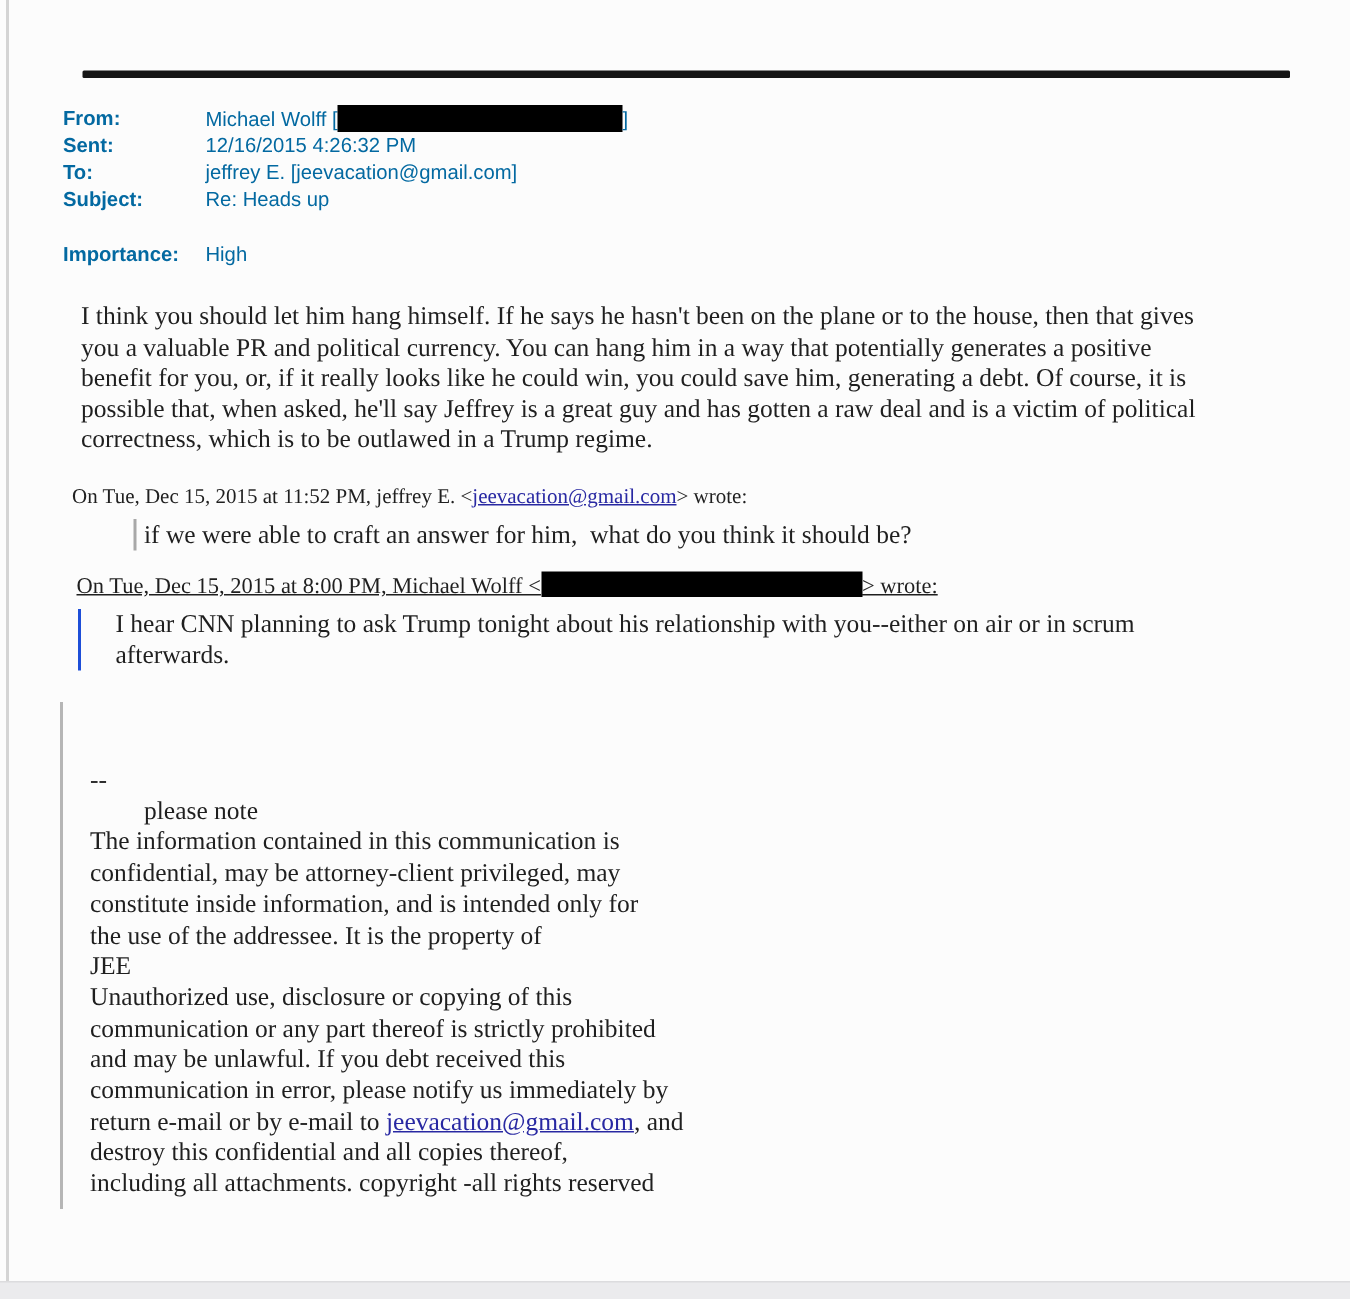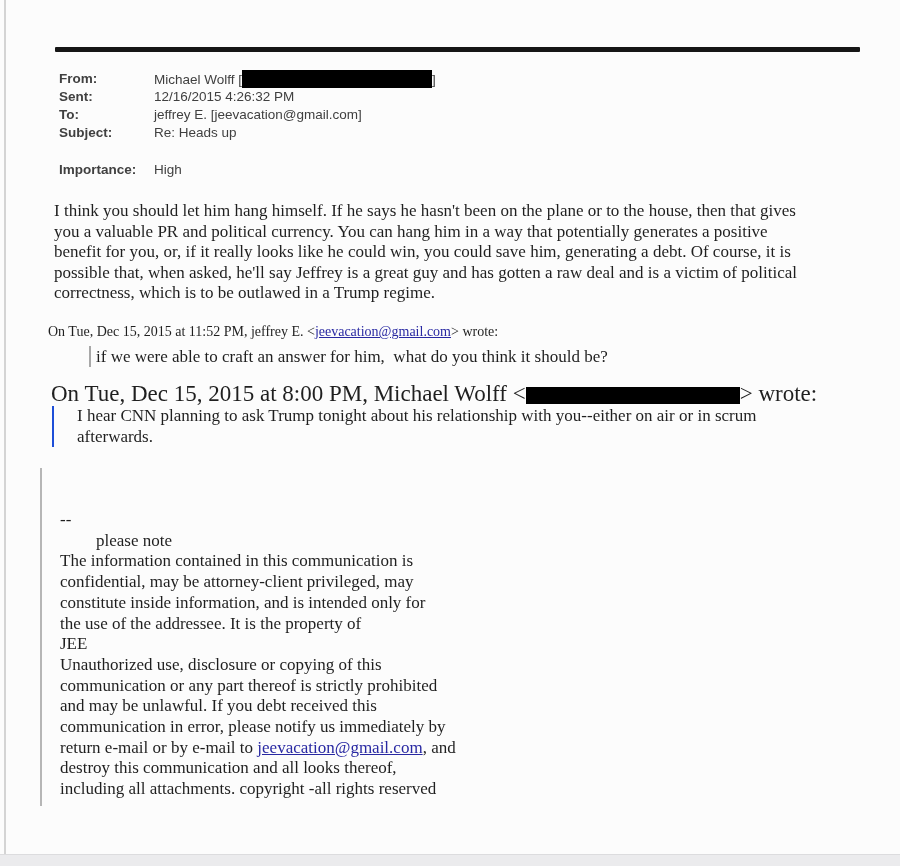--- a/index.html
+++ b/index.html
@@ -15,23 +15,23 @@
   .bottom-band {
     position:absolute; left:0; bottom:0; width:100%; height:11px;
     background:#ebebed; border-top:1px solid #dcdcde;
   }
   .top-rule {
     position:absolute; left:55px; top:47px; width:805px; height:5px;
     background:#161616; border-radius:1px;
   }
   
   .hdr, .imp {
-    position:absolute; left:59px;
+    position:absolute; left:42px;
     font-family:"Liberation Sans", sans-serif;
-    font-size:13.5px; line-height:18px; color:#404040;
+    font-size:13.5px; line-height:18px; color:#0369a1;
   }
   .hdr { top:70px; }
   .imp { top:161px; }
   .hrow { display:grid; grid-template-columns:95px auto; height:18px; }
   .hlabel { font-weight:bold; }
   .hvalue { white-space:nowrap; }
   
   .redact { display:inline-block; background:#000; }
   .redact-from { width:190px; height:18px; vertical-align:-4px; }
   .redact-q2  { width:214px; height:17px; vertical-align:-3px; }
@@ -40,21 +40,21 @@
     position:absolute; left:54px; top:201px;
     font-size:17px; line-height:20.5px; white-space:nowrap;
   }
   
   .q1-header { position:absolute; left:48px; top:324px; font-size:14px; white-space:nowrap; }
   .q1-body {
     position:absolute; left:49px; top:346px;
     border-left:2px solid #a8a8a8; padding-left:5px;
     font-size:17px; line-height:21px; white-space:pre-wrap;margin-left:40px;
   }
-  .q2-header { position:absolute; left:51px; top:381px; font-size:23px; white-space:nowrap; }
+  .q2-header { position:absolute; left:51px; top:381px; font-size:15px; white-space:nowrap;text-decoration:underline; }
   .q2-body {
     position:absolute; left:52px; top:406px;
     border-left:2px solid #1d4ed8; padding-left:23px;
     font-size:17px; line-height:20.7px; white-space:nowrap;
   }
   
   .sig-bar {
     position:absolute; left:40px; top:468px; width:2px; height:338px;
     background:#b6b6b6;
   }
@@ -125,17 +125,17 @@
     <div>The information contained in this communication is</div>
     <div>confidential, may be attorney-client privileged, may</div>
     <div>constitute inside information, and is intended only for</div>
     <div>the use of the addressee. It is the property of</div>
     <div>JEE</div>
     <div>Unauthorized use, disclosure or copying of this</div>
     <div>communication or any part thereof is strictly prohibited</div>
     <div>and may be unlawful. If you debt received this</div>
     <div>communication in error, please notify us immediately by</div>
     <div><span>return e-mail or by e-mail to </span><a class="mail-link">jeevacation@gmail.com</a><span>, and</span></div>
-    <div>destroy this communication and all looks thereof,</div>
+    <div>destroy this confidential and all copies thereof,</div>
     <div>including all attachments. copyright -all rights reserved</div>
   </div>
 
 </div>
 
 </body></html>

